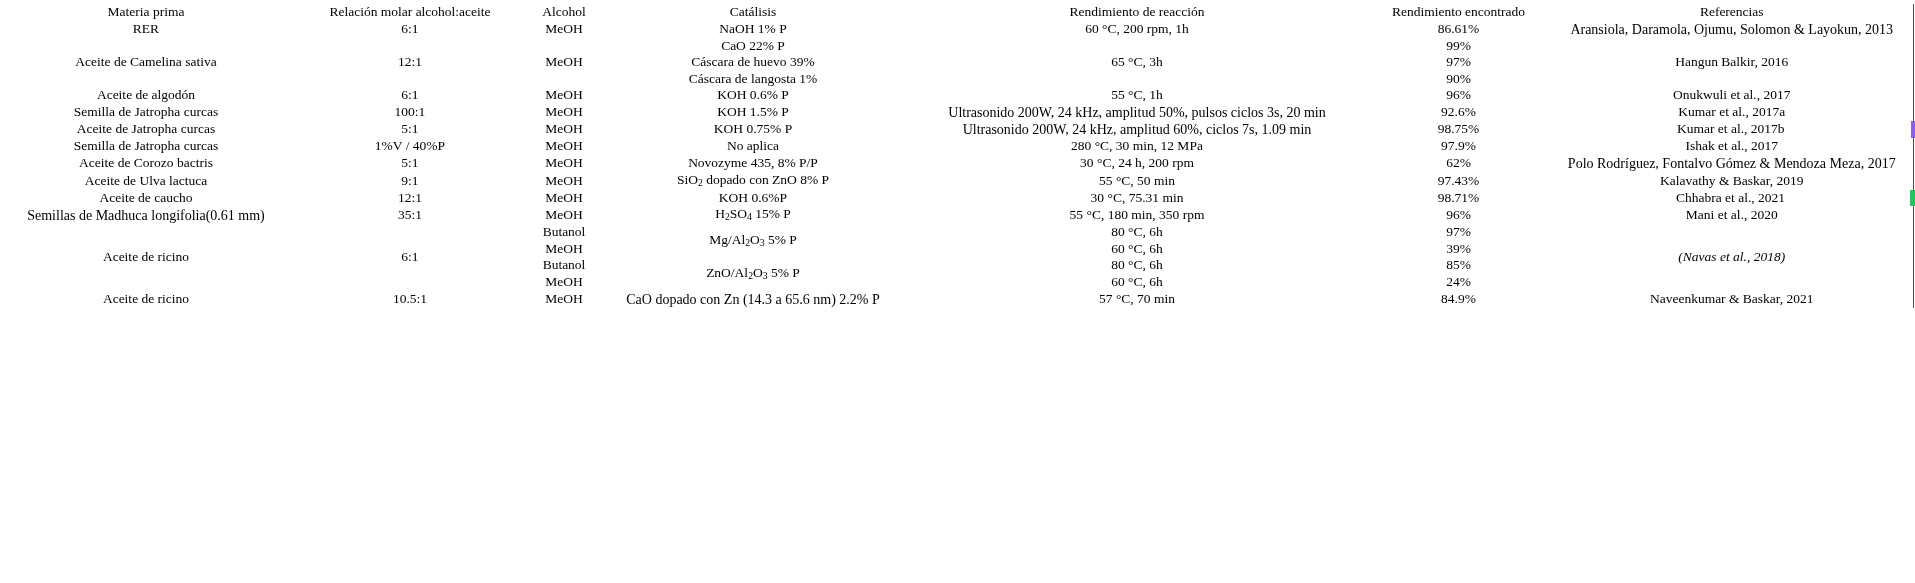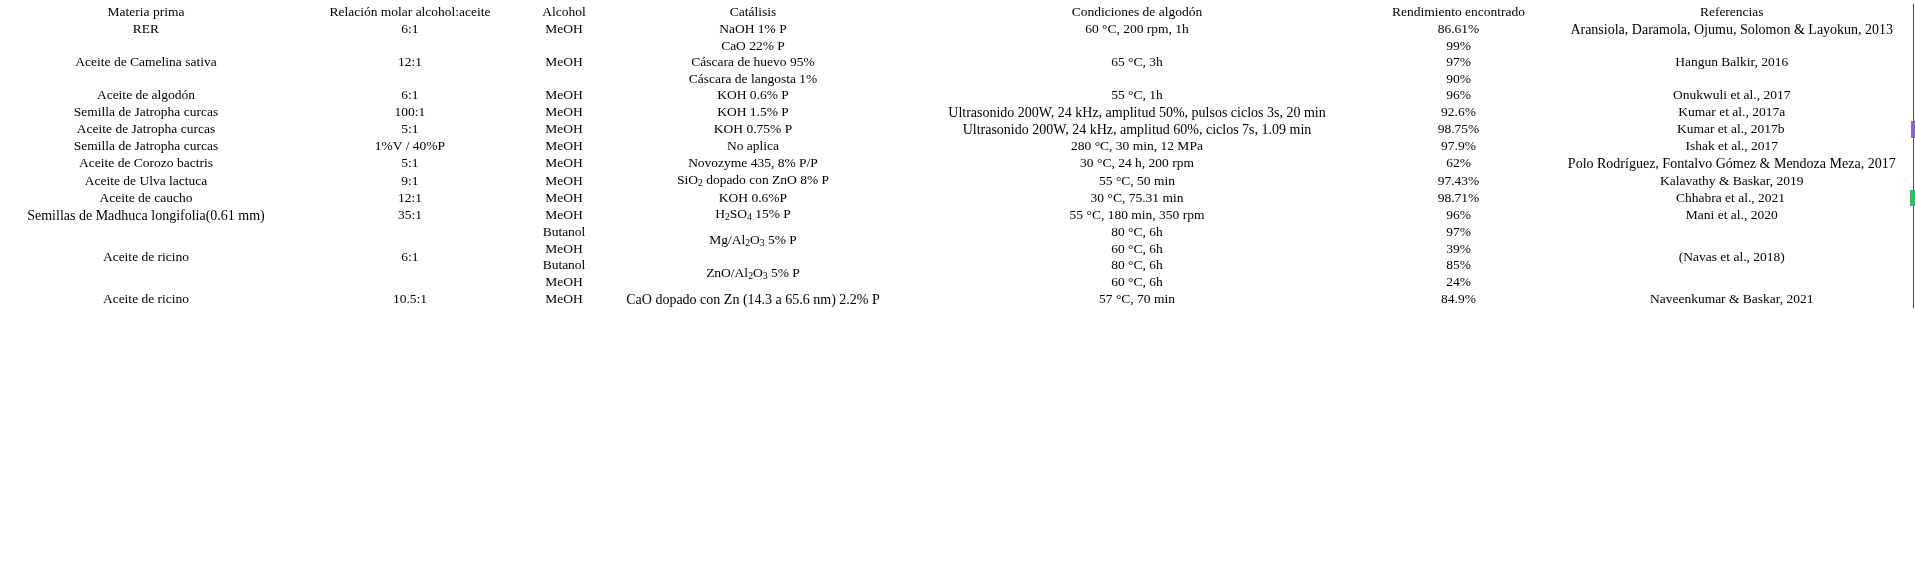--- a/index.html
+++ b/index.html
@@ -63,21 +63,21 @@
       <col style="width:185px">
       <col style="width:362px">
     </colgroup>
 
     <thead>
       <tr>
         <th class="vsep">Materia prima</th>
         <th class="vsep">Relación molar alcohol:aceite</th>
         <th class="vsep">Alcohol</th>
         <th class="vsep">Catálisis</th>
-        <th class="vsep">Condiciones de algodón</th>
+        <th class="vsep">Rendimiento de reacción</th>
         <th class="vsep">Rendimiento encontrado</th>
         <th class="vsep" style="border-right:1px solid #4a4a4a;">Referencias</th>
       </tr>
     </thead>
 
     <tbody>
 
       <tr>
         <td class="vsep">RER</td>
         <td class="vsep">6:1</td>
@@ -91,21 +91,21 @@
       <tr>
         <td class="vsep" rowspan="3">Aceite de Camelina sativa</td>
         <td class="vsep" rowspan="3">12:1</td>
         <td class="vsep" rowspan="3">MeOH</td>
         <td class="vsep">CaO 22% P</td>
         <td class="vsep" rowspan="3">65 °C, 3h</td>
         <td class="vsep">99%</td>
         <td class="vsep" rowspan="3" style="border-right:1px solid #4a4a4a;text-align:center;">Hangun Balkir, 2016</td>
       </tr>
       <tr>
-        <td class="vsep">Cáscara de huevo 95%</td>
+        <td class="vsep">Cáscara de huevo 39%</td>
         <td class="vsep">97%</td>
       </tr>
       <tr>
         <td class="vsep">Cáscara de langosta 1%</td>
         <td class="vsep">90%</td>
       </tr>
 
       <tr>
         <td class="vsep">Aceite de algodón</td>
         <td class="vsep">6:1</td>
@@ -186,21 +186,21 @@
         <td class="vsep" style="border-right:1px solid #4a4a4a;">Mani et al., 2020</td>
       </tr>
 
       <tr>
         <td class="vsep" rowspan="4">Aceite de ricino</td>
         <td class="vsep" rowspan="4">6:1</td>
         <td class="vsep">Butanol</td>
         <td class="vsep" rowspan="2">Mg/Al<sub>2</sub>O<sub>3</sub> 5% P</td>
         <td class="vsep">80 °C, 6h</td>
         <td class="vsep">97%</td>
-        <td class="vsep" rowspan="4" style="border-right:1px solid #4a4a4a;">(Navas et al., 2018)</td>
+        <td class="vsep" rowspan="4" style="border-right:1px solid #4a4a4a;font-style:italic;">(Navas et al., 2018)</td>
       </tr>
       <tr>
         <td class="vsep">MeOH</td>
         <td class="vsep">60 °C, 6h</td>
         <td class="vsep">39%</td>
       </tr>
       <tr>
         <td class="vsep">Butanol</td>
         <td class="vsep" rowspan="2">ZnO/Al<sub>2</sub>O<sub>3</sub> 5% P</td>
         <td class="vsep">80 °C, 6h</td>

